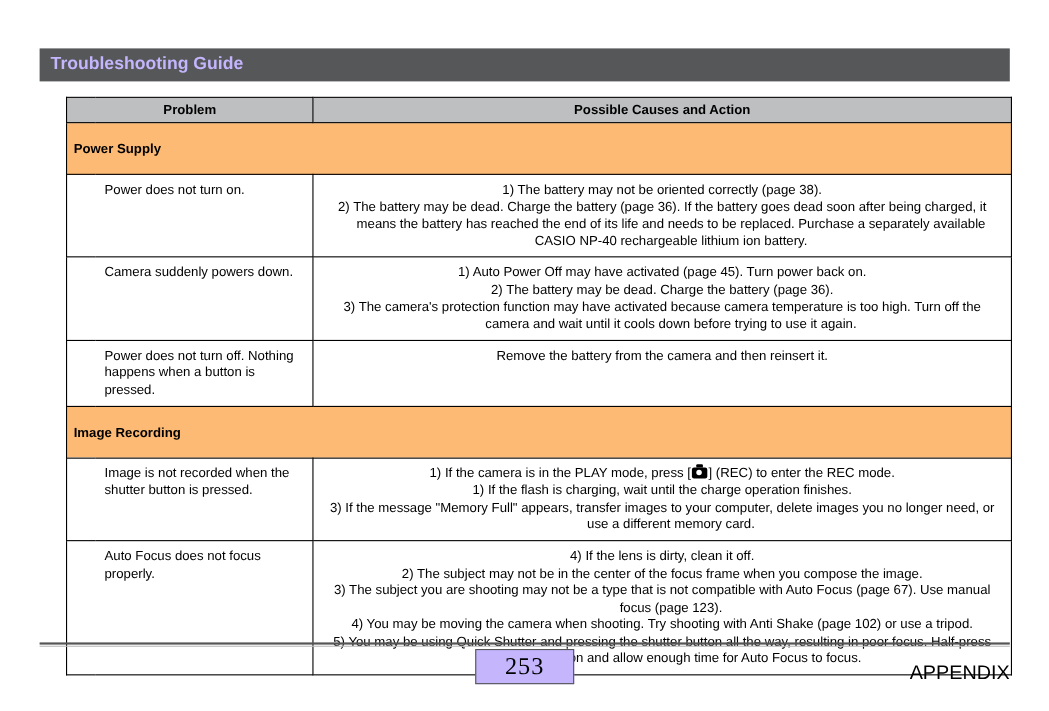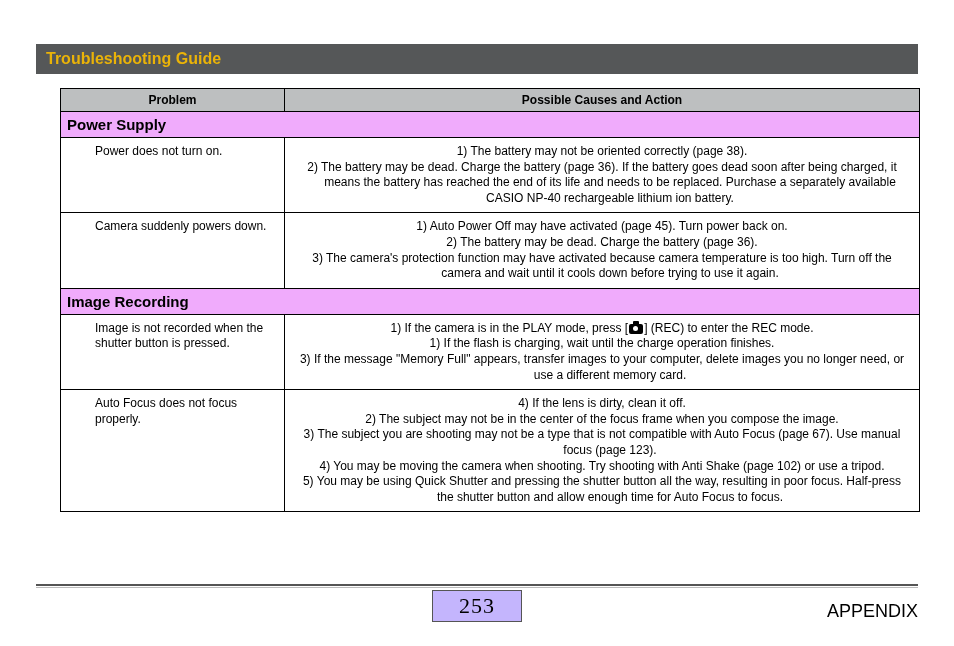--- a/index.html
+++ b/index.html
@@ -13,21 +13,21 @@
   }
   .page {
     box-sizing: border-box;
     width: 954px;
     height: 646px;
     padding: 20px 36px 0 36px;
     position: relative;
   }
   .section-bar {
     background: #555758;
-    color: #eab308;
+    color: #c4b5fd;
     font-weight: bold;
     font-size: 16px;
     padding: 6px 10px;
     margin: 24px 0 14px 0;
   }
   .sub-heading {
     font-weight: bold;
     font-size: 18px;
     margin: 0 0 12px 0;
   }
@@ -43,24 +43,24 @@
   }
   table.trouble thead th {
     background: #bdbfc0;
     font-weight: bold;
     text-align: center;
     padding: 4px 6px;
     font-size: 12px;
   }
   table.trouble thead th.problem-col { width: 205px; }
   table.trouble .cat-row td {
-    background: #f0abfc;
-    font-weight: bold;
-    padding: 4px 6px;
-    font-size: 15px;
+    background: #fdba74;
+    font-weight: bold;
+    padding: 16px 6px;
+    font-size: 12px;
   }
   table.trouble td.indent {
     border-right: none;
     width: 24px;
     background: #fff;
   }
   table.trouble td.problem {
     border-left: none;
     width: 181px;
     padding: 6px 8px;
@@ -173,20 +173,27 @@
         </tr>
         <tr>
           <td class="indent"></td>
           <td class="problem">Camera suddenly powers down.</td>
           <td class="action">
             <span class="item-line">1) Auto Power Off may have activated (page 45). Turn power back on.</span>
             <span class="item-line">2) The battery may be dead. Charge the battery (page 36).</span>
             <span class="item-line">3) The camera's protection function may have activated because camera temperature is too high. Turn off the camera and wait until it cools down before trying to use it again.</span>
           </td>
         </tr>
+        <tr>
+          <td class="indent"></td>
+          <td class="problem">Power does not turn off. Nothing happens when a button is pressed.</td>
+          <td class="action">
+            <span class="item-line">Remove the battery from the camera and then reinsert it.</span>
+          </td>
+        </tr>
         <tr class="cat-row">
           <td colspan="3">Image Recording</td>
         </tr>
         <tr>
           <td class="indent"></td>
           <td class="problem">Image is not recorded when the shutter button is pressed.</td>
           <td class="action">
             <span class="item-line"><span>1) If the camera is in the PLAY mode, press [</span><span class="camera-icon"></span><span>] (REC) to enter the REC mode.</span></span>
             <span class="item-line">1) If the flash is charging, wait until the charge operation finishes.</span>
             <span class="item-line">3) If the message "Memory Full" appears, transfer images to your computer, delete images you no longer need, or use a different memory card.</span>

